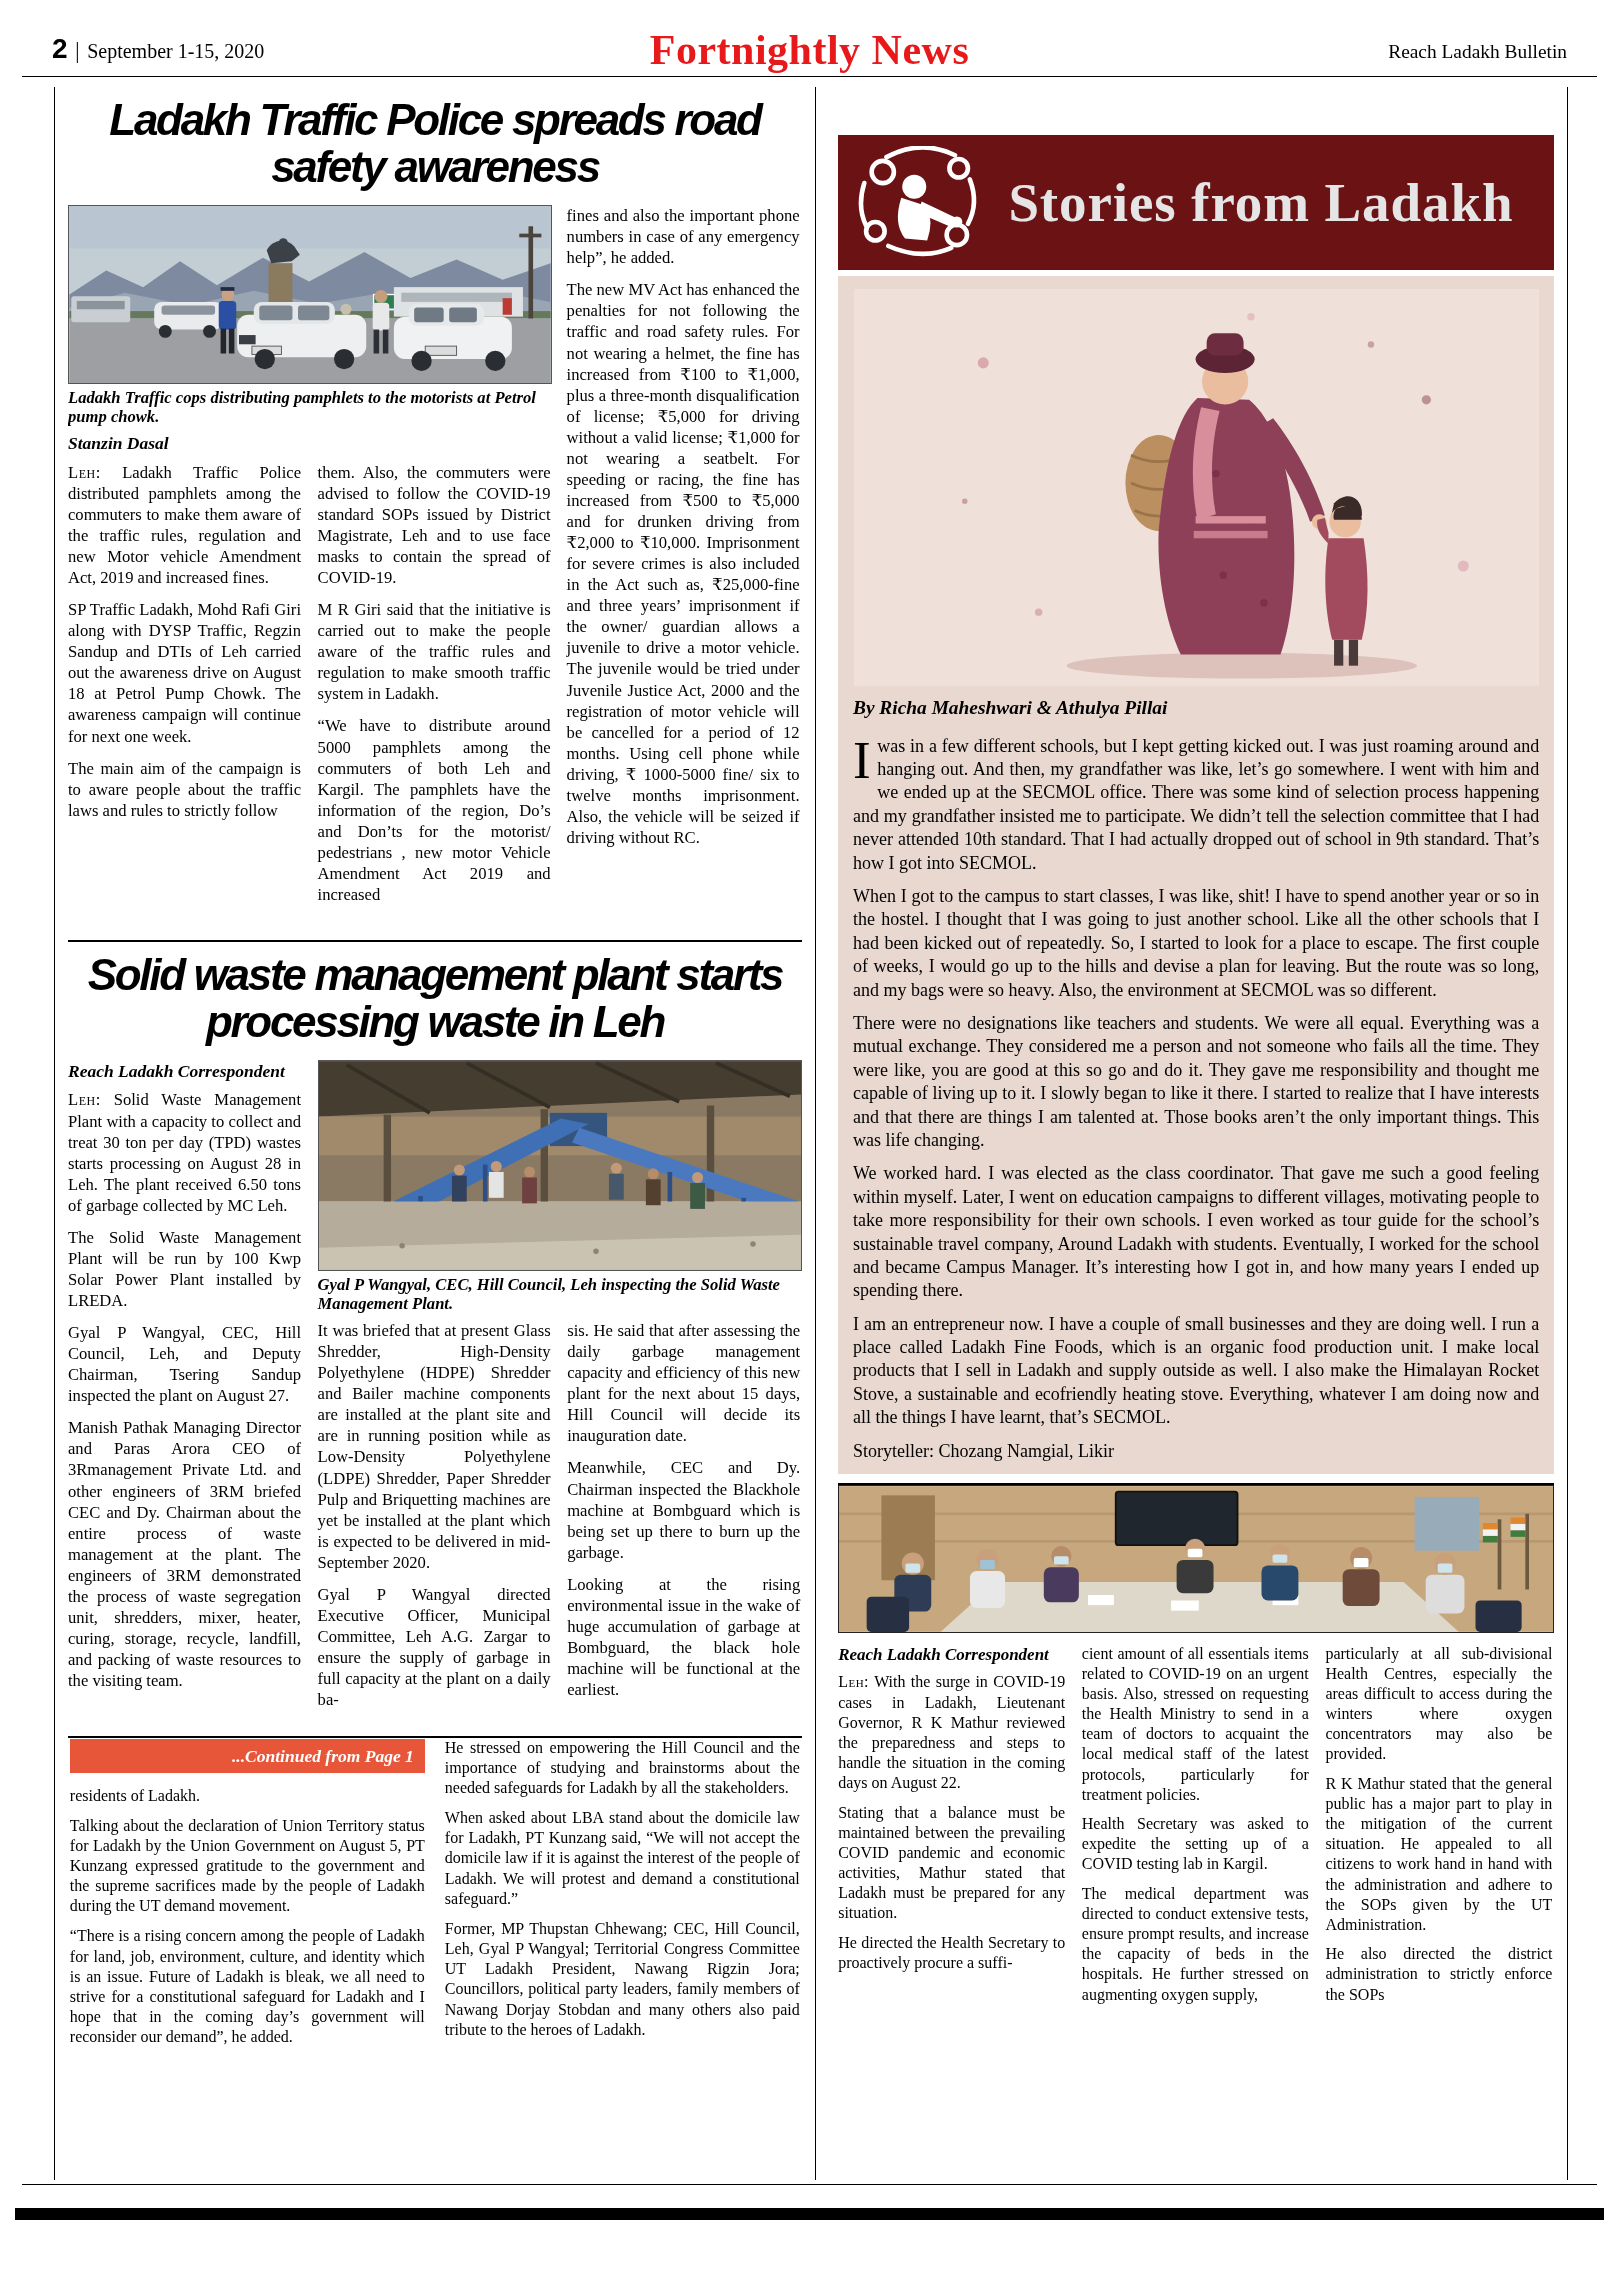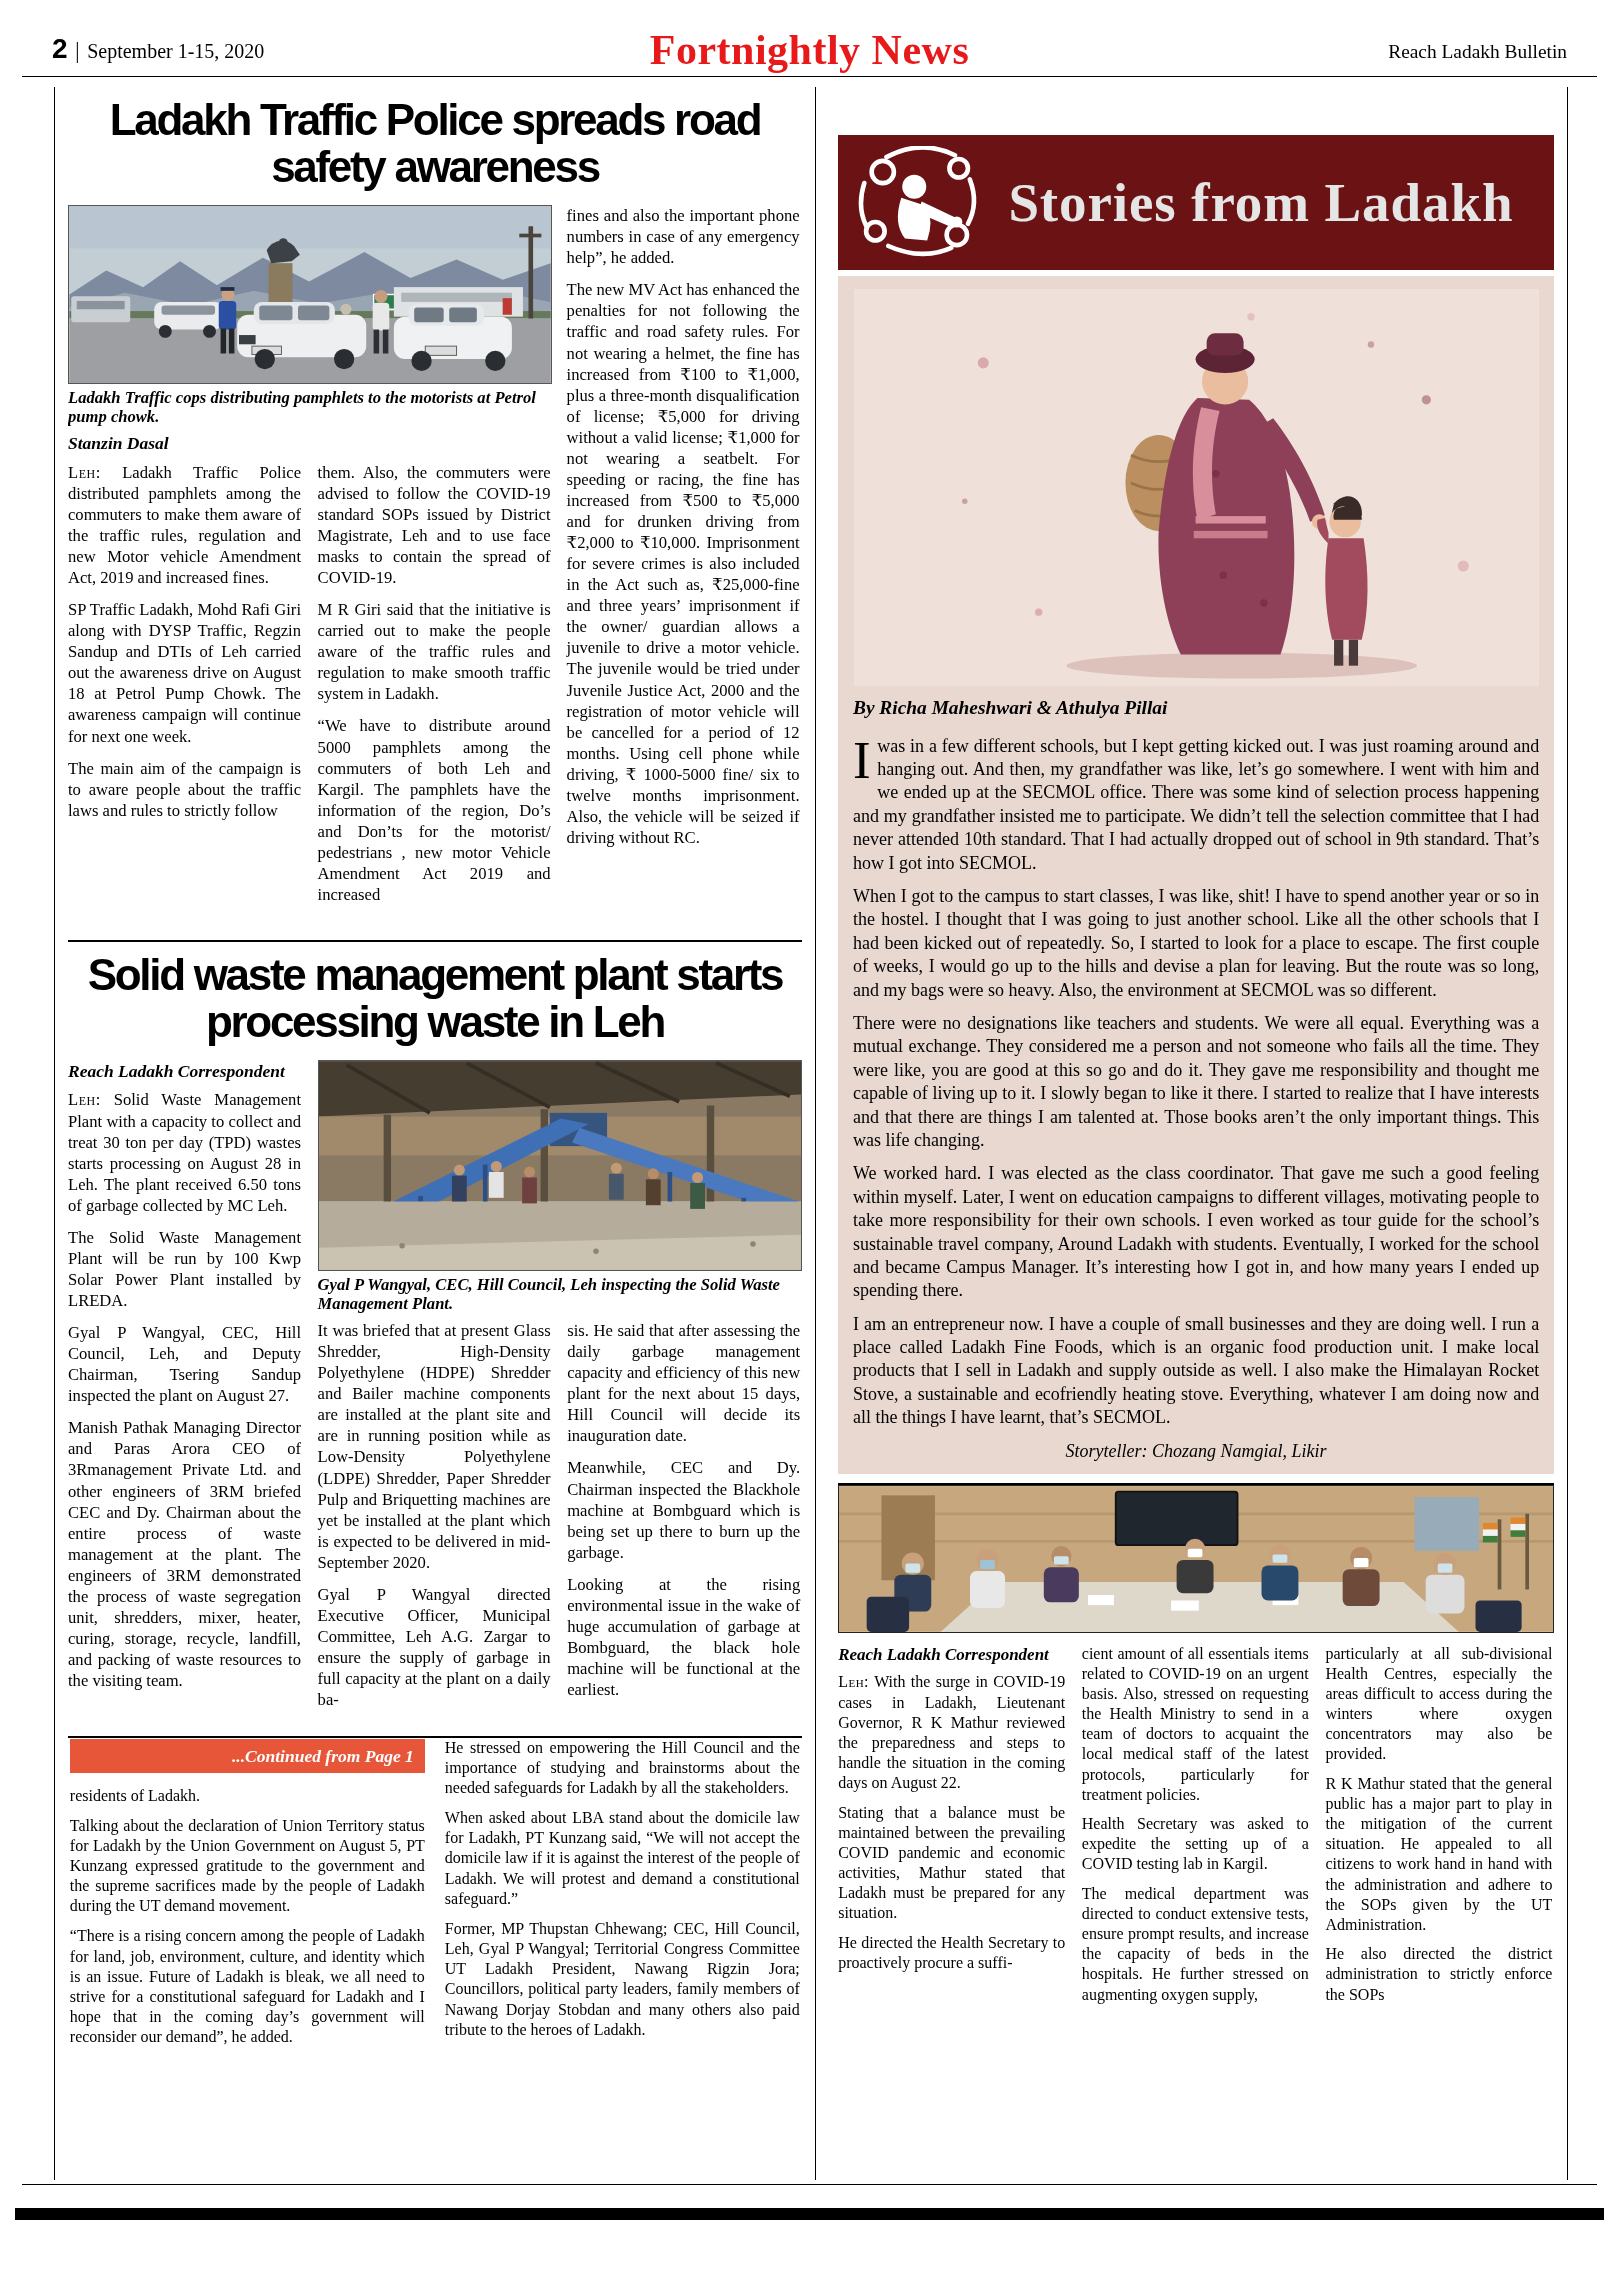--- a/index.html
+++ b/index.html
@@ -17,21 +17,21 @@
   .header-rule{position:absolute;top:76px;left:22px;right:22px;border-top:1.8px solid #000;}
 
   
   .main{position:absolute;top:87px;left:54px;width:1514px;height:2093px;display:flex;}
   .left-half{width:762px;flex:none;border-left:1.8px solid #000;border-right:1.8px solid #000;
              padding:3.7px 13px 0 13px;box-sizing:border-box;overflow:hidden;}
   .right-half{flex:1;margin-left:9.2px;border-right:1.8px solid #000;
               padding:0 13px;box-sizing:border-box;overflow:hidden;}
 
   .display{font-family:"Liberation Sans","DejaVu Sans",sans-serif;font-weight:700;
-           letter-spacing:-2.3px;line-height:1.07;text-align:center;}
+           letter-spacing:-2.3px;line-height:1.07;text-align:center;font-style:italic;}
 
   .rule{border:none;border-top:2.8px solid #000;margin:0;}
 
   
   .body-col{font-size:16.6px;line-height:1.27;text-align:justify;}
   .body-col p{margin:0 0 11px;}
   .byline{font-weight:700;font-style:italic;font-size:17.5px;margin:7.4px 0 7.4px;}
   .dateline{font-variant:small-caps;letter-spacing:0.5px;}
   figure{margin:0;}
   figcaption{font-size:16.6px;font-weight:700;font-style:italic;line-height:1.15;margin:3.7px 0 7.4px;}
@@ -66,21 +66,21 @@
   .stories-banner{margin-top:48px;height:135px;background:#6a1214;display:flex;
                   align-items:center;gap:16.6px;padding:0 16.6px;box-sizing:border-box;}
   .stories-title{color:#e5e5e5;font-weight:700;font-size:55px;letter-spacing:0.9px;}
   .stories-panel{margin-top:5.5px;background:#e9d8d0;padding:13px 14.8px 9.2px;height:1198px;
                  box-sizing:border-box;overflow:hidden;}
   .illustration{display:block;margin:0 auto 9.2px;}
   .stories-body{font-size:18px;line-height:1.3;text-align:justify;}
   .stories-body p{margin:0 0 10px;}
   .byline-st{font-weight:700;font-style:italic;font-size:19.4px;margin:3.7px 0 14.8px;}
   .dropcap{float:left;font-size:53px;line-height:0.82;padding:4.6px 6.5px 0 0;}
-  .storyteller{text-align:center;font-style:italic;margin-top:16.6px;}
+  .storyteller{text-align:left;margin-top:16.6px;}
   .rule-right{border:none;border-top:2.8px solid #000;margin:9.2px 0 0;}
 
   
   .art-lg h1{font-size:42px;margin:14.8px 5.5px 16.6px;}
   .lg-photo{border:0.9px solid #222;display:block;}
   .lg-cols{display:flex;gap:16.6px;margin-top:11px;}
   .lg-col{width:227px;flex:none;font-size:16px;line-height:1.26;text-align:justify;}
   .lg-col p{margin:0 0 9.2px;}
   .lg-col .byline{font-size:17px;margin:0 0 7.4px;}
 

